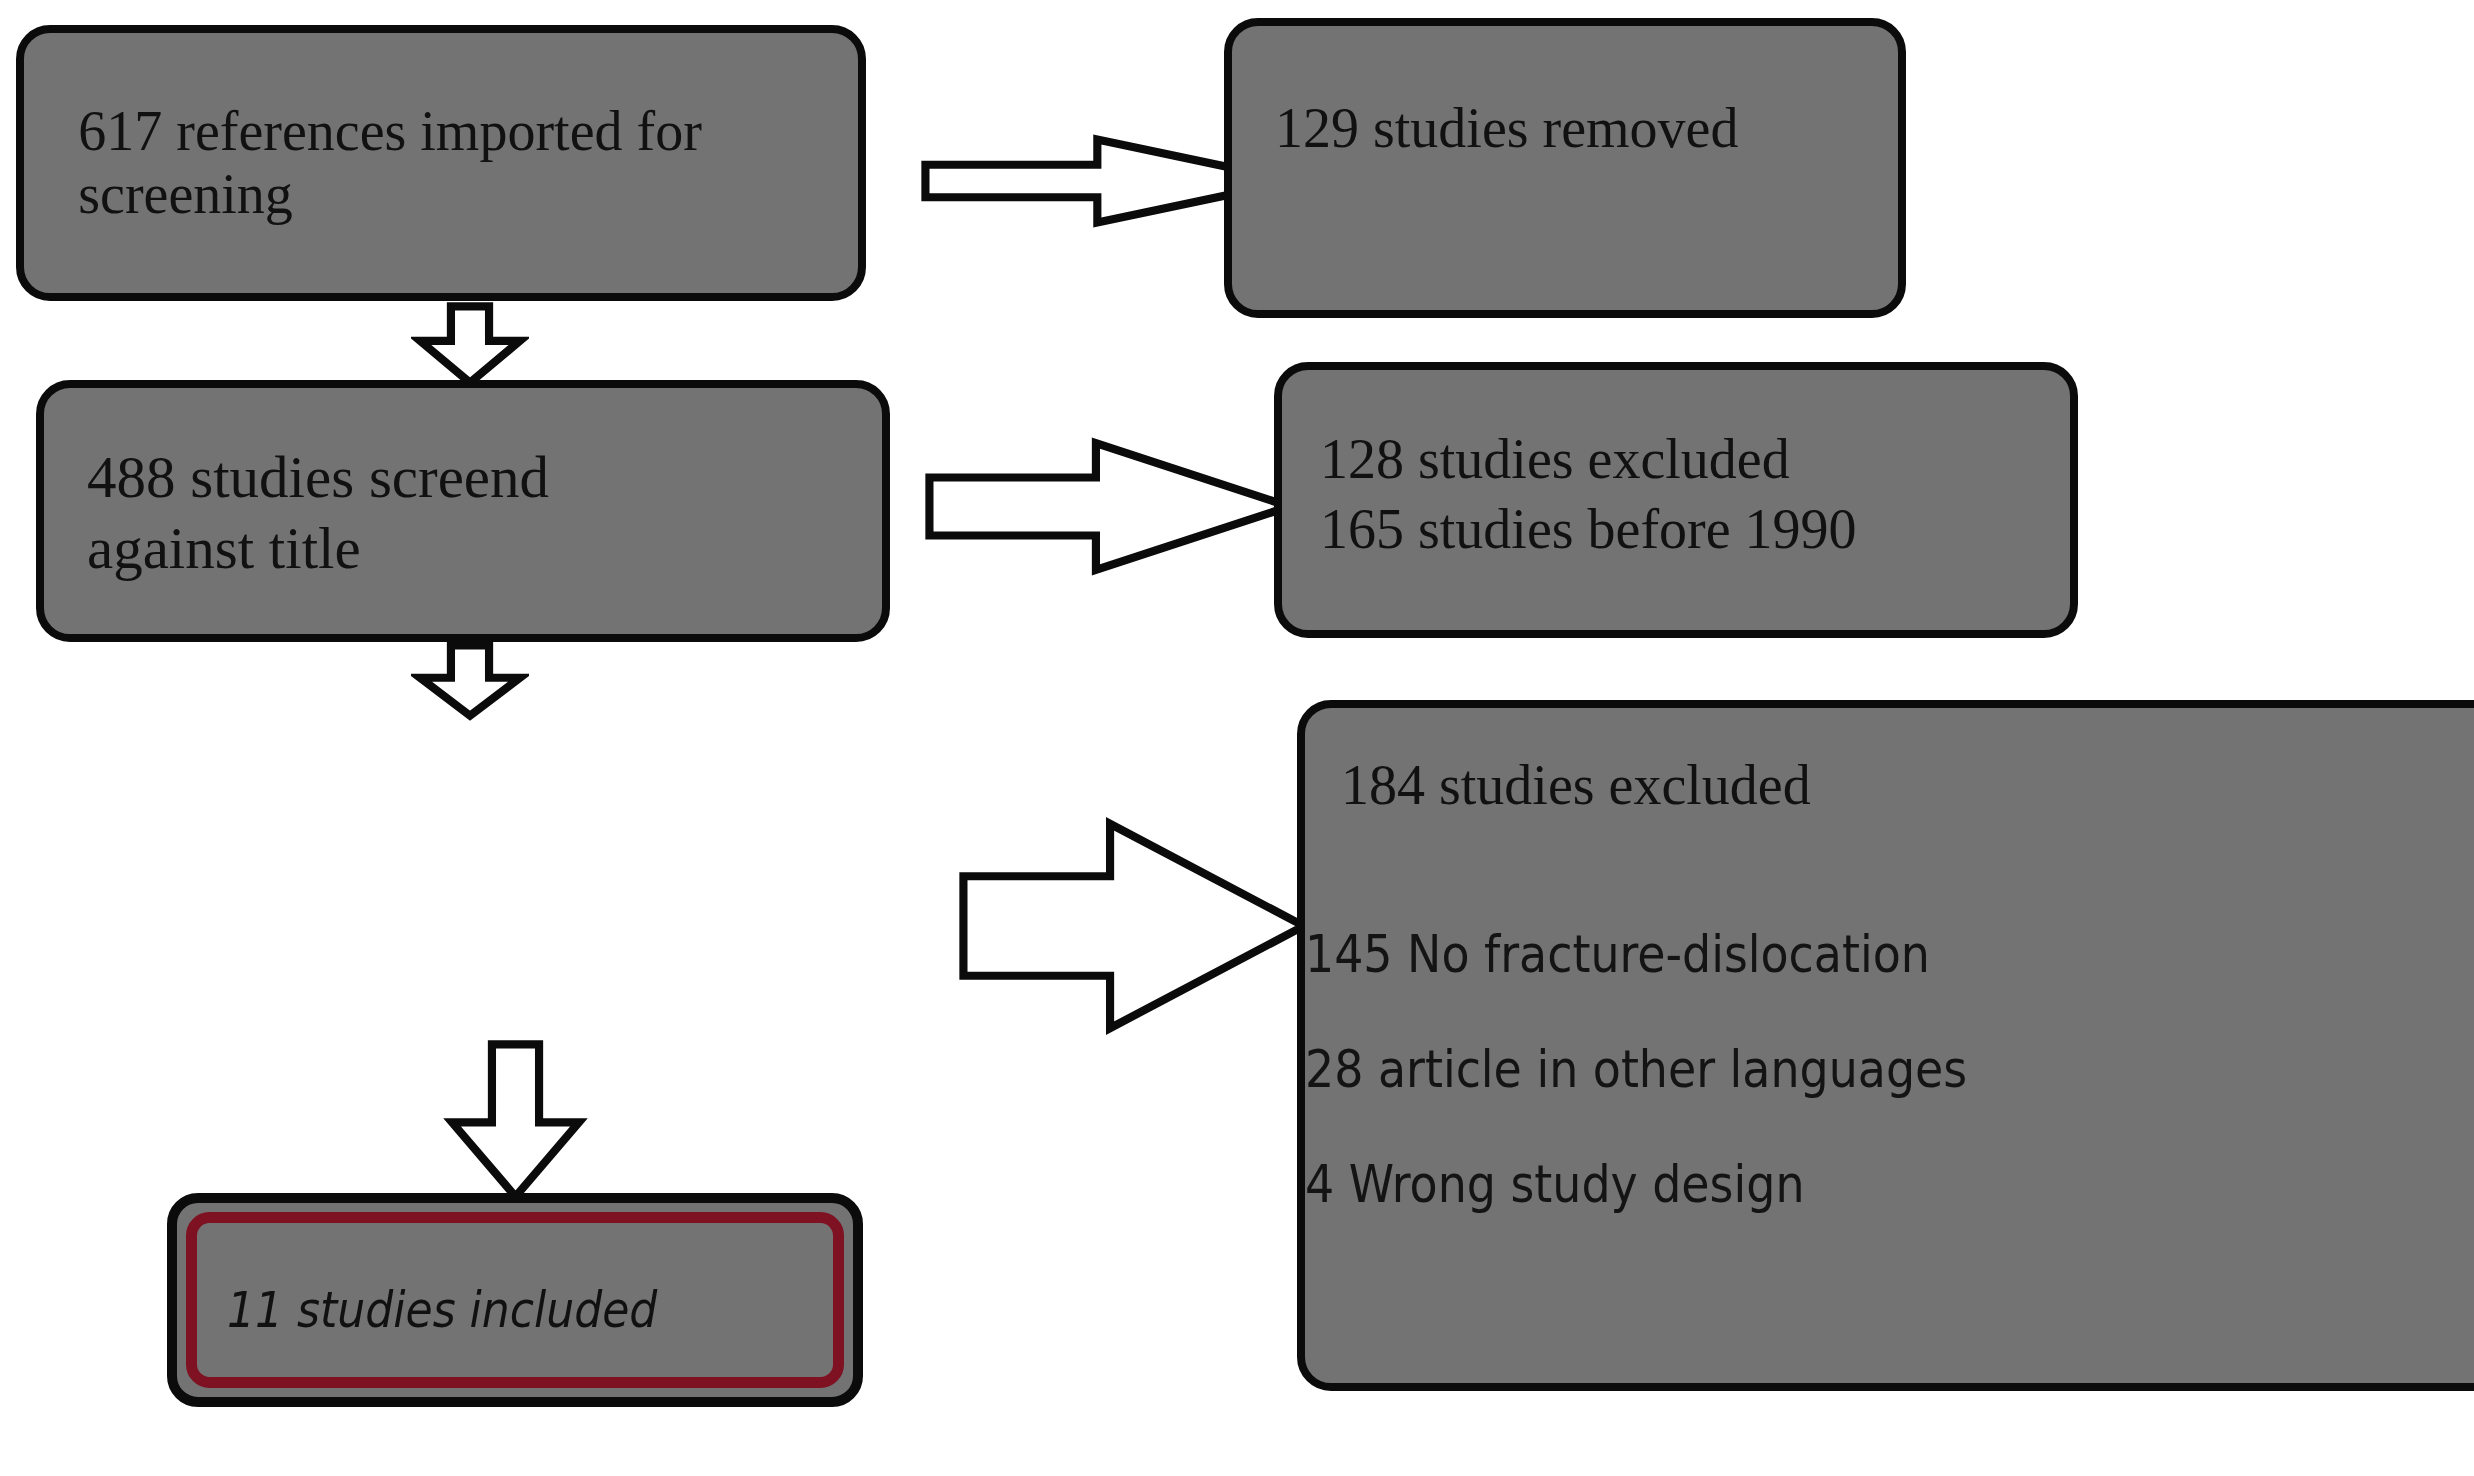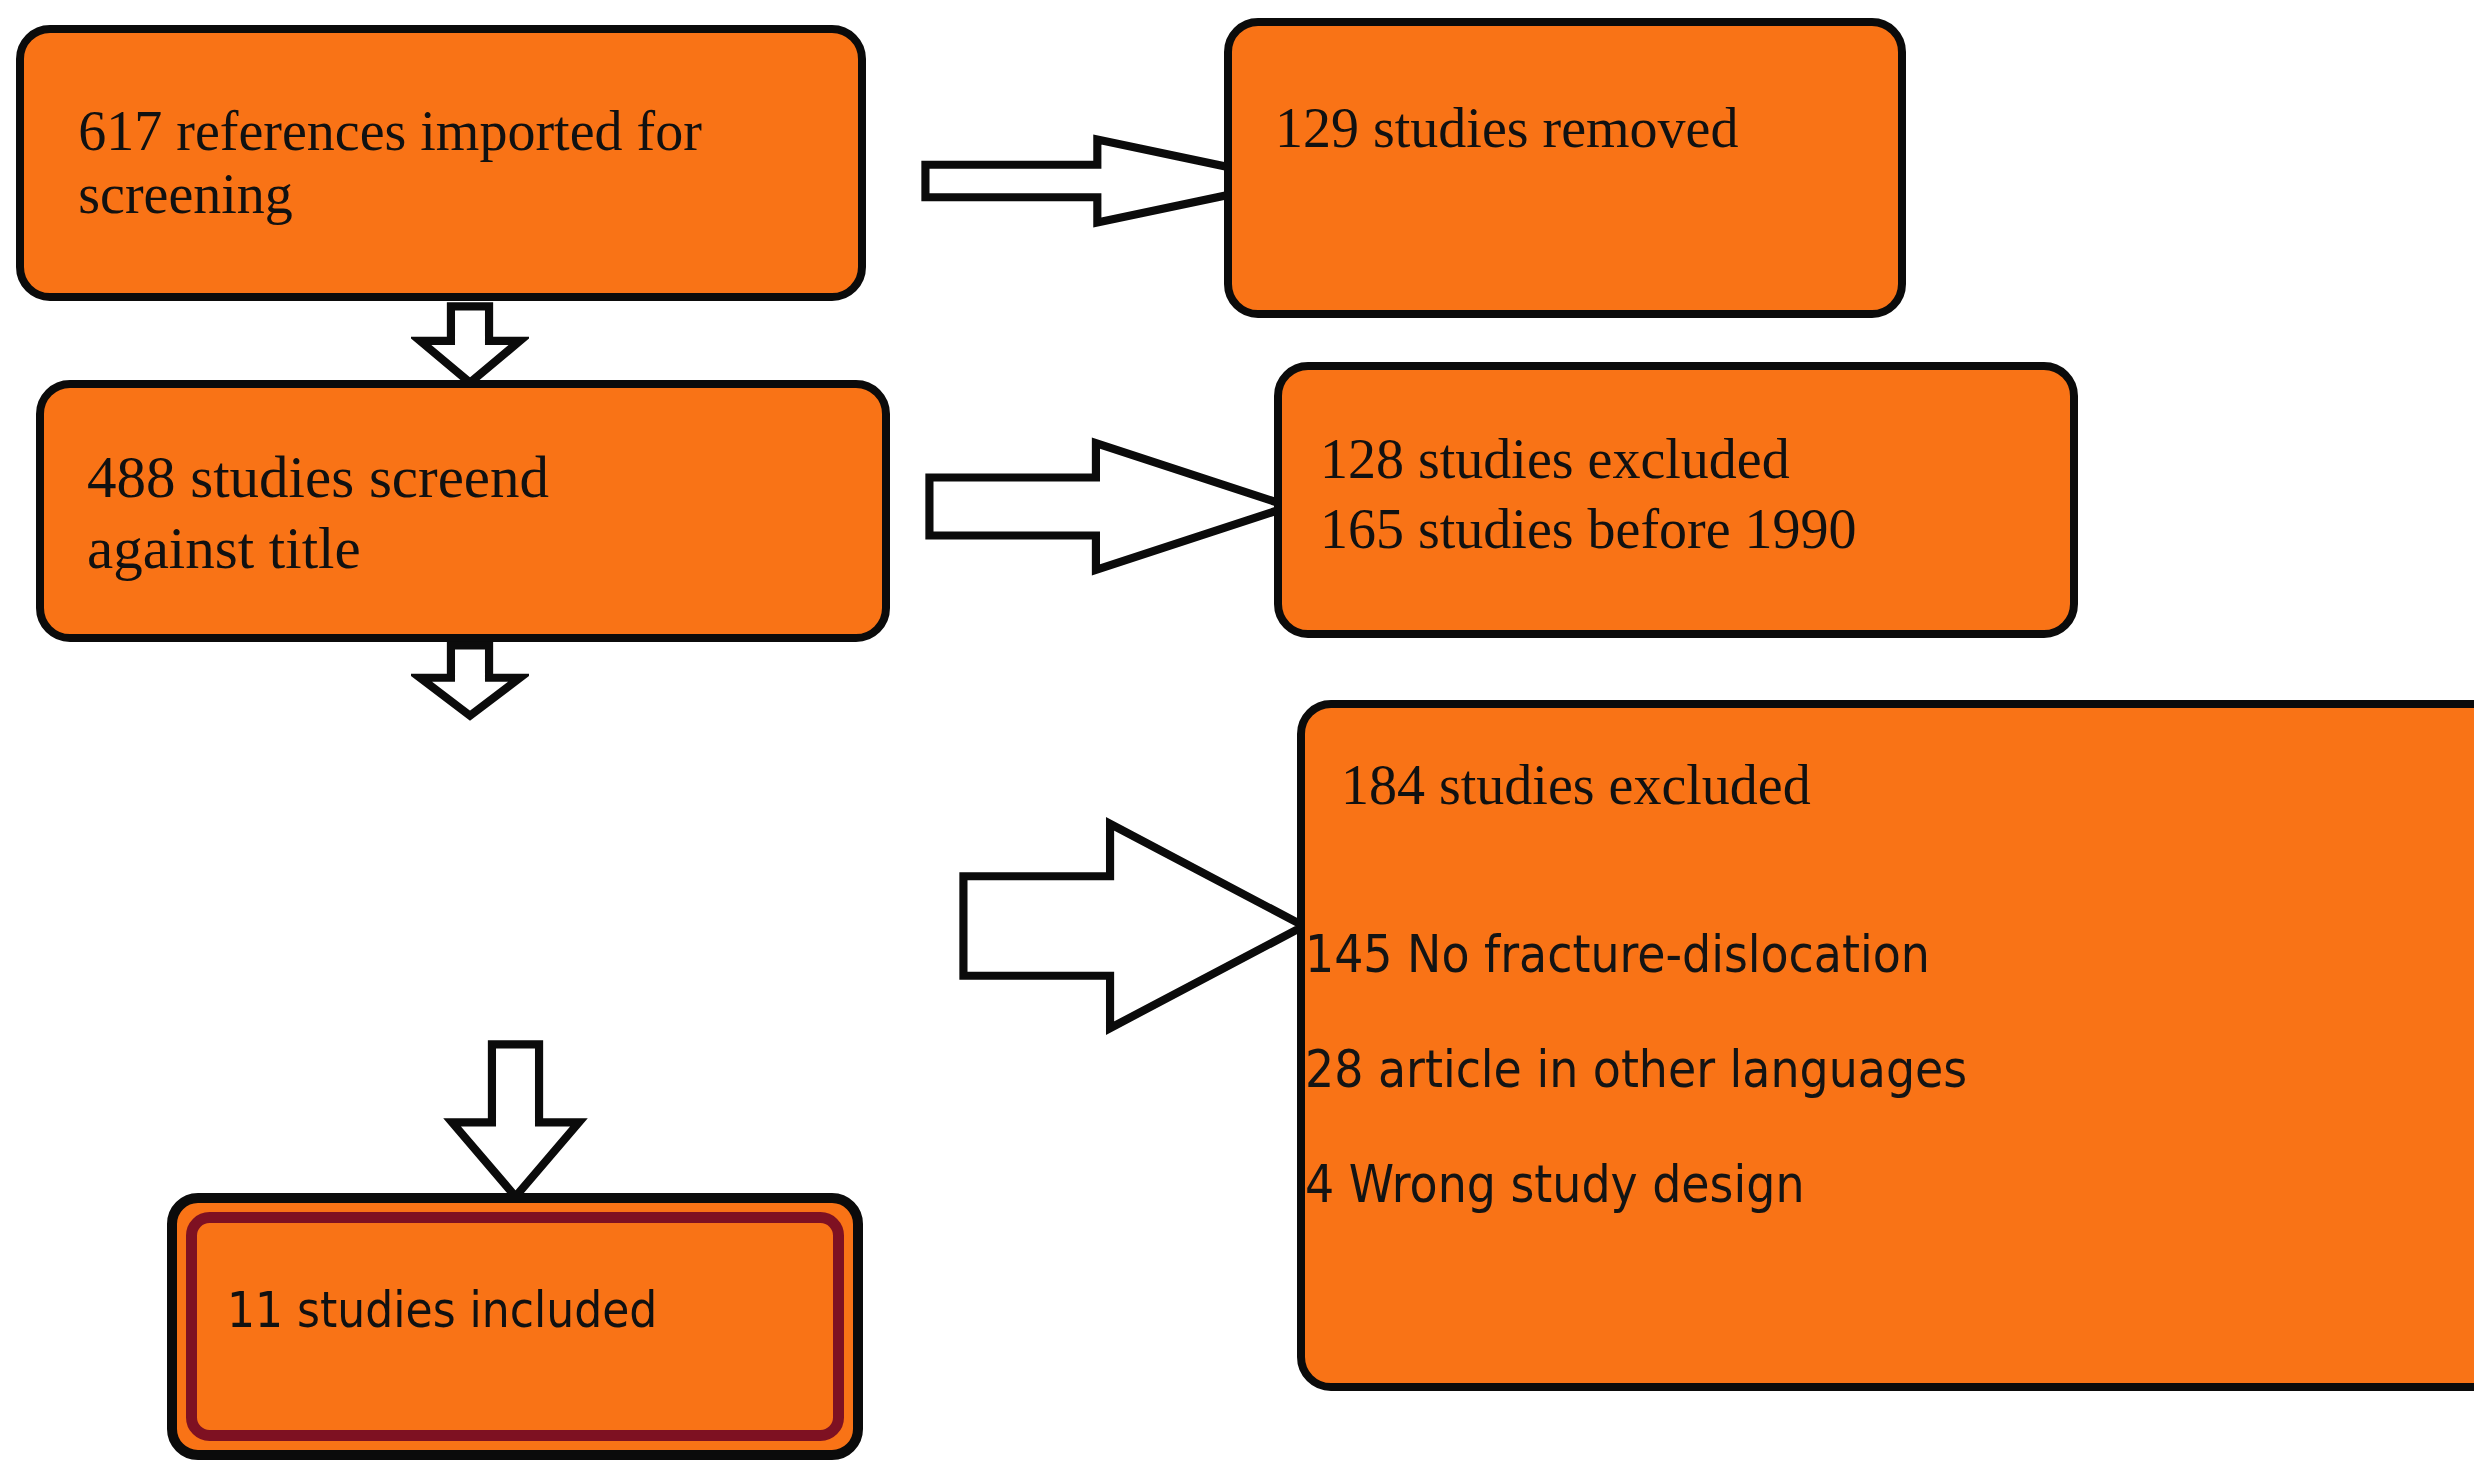--- a/index.html
+++ b/index.html
@@ -15,21 +15,21 @@
     background: #ffffff;
     overflow: hidden;
     font-family: "Liberation Serif", "DejaVu Serif", serif;
     color: #111111;
   }
 
   
   .box {
     position: absolute;
     box-sizing: border-box;
-    background: #f97316;
+    background: #737373;
     border: 8.1px solid #0b0b0b;
     border-radius: 34px;
   }
   .box .txt {
     position: absolute;
     left: 0;
     right: 0;
     white-space: pre-line;
   }
 
@@ -39,21 +39,21 @@
   .sans   { font-family: "DejaVu Sans Condensed", "Liberation Sans Narrow", "Liberation Sans", sans-serif;
             transform-origin: left center; }
 
   
   #box-imported      { left: 16.3px;   top: 25px;   width: 850px;  height: 276px; }
   #box-removed       { left: 1224px; top: 18px;   width: 682px;  height: 300px; }
   #box-screened      { left: 36px;   top: 380px;  width: 854px;  height: 262px; }
   #box-excluded-title{ left: 1274px; top: 362px;  width: 804px;  height: 276px; }
   #box-fulltext      { left: 41px;   top: 710px;  width: 886px;  height: 334px; }
   #box-excluded-full { left: 1297px; top: 700px;  width: 1296px; height: 691px; }
-  #box-included      { left: 167px;  top: 1193px; width: 696px;  height: 267px; }
+  #box-included      { left: 167px;  top: 1193px; width: 696px;  height: 214px; font-style: italic; }
 
   
   #box-included { border-width: 10px; border-radius: 31px; }
   #box-included .inner-ring {
     position: absolute;
     left: 9px; top: 9px; right: 9px; bottom: 9px;
     box-sizing: border-box;
     border: 11px solid #7e1122;
     border-radius: 23.5px;
     pointer-events: none;

